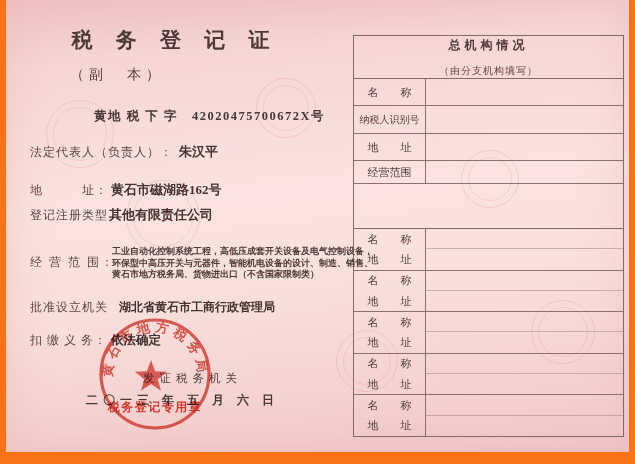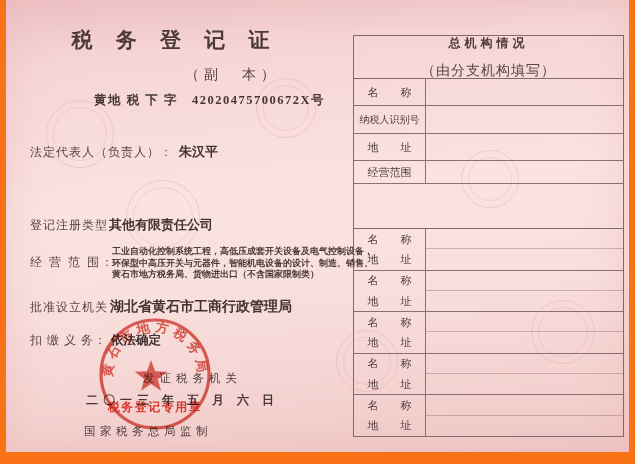--- a/index.html
+++ b/index.html
@@ -6,48 +6,48 @@
   body{font-family:"Liberation Serif","DejaVu Serif",serif;}
   .canvas{position:relative;width:635px;height:464px;background:#f97316;overflow:hidden;}
   .paper{position:absolute;left:6px;top:0;width:623px;height:452px;
          background:linear-gradient(175deg,#eec2c5 0%,#f6d6d5 14%,#fae3e0 42%,#f9e0dd 62%,#f2cdcc 92%,#efc6c7 100%);
          box-shadow:inset 0 0 40px rgba(235,180,182,.55);}
   .orn{position:absolute;border:1px solid rgba(224,142,148,.30);border-radius:50%;}
   .orn::after{content:"";position:absolute;inset:6px;border:1px solid rgba(224,142,148,.25);border-radius:50%;}
 
   .title{position:absolute;left:70px;top:26px;width:210px;text-align:center;font-size:21px;font-weight:700;
          letter-spacing:9px;color:#4c3a38;}
-  .subtitle{position:absolute;left:70px;top:66px;width:210px;text-align:right;font-size:14px;
+  .subtitle{position:absolute;left:70px;top:66px;width:210px;text-align:left;font-size:14px;
          letter-spacing:5px;color:#53403e;}
-  .serial{position:absolute;left:94px;top:92px;font-size:12.5px;font-weight:700;letter-spacing:1.5px;color:#473836;}
+  .serial{position:absolute;left:94px;top:108px;font-size:12.5px;font-weight:700;letter-spacing:1.5px;color:#473836;}
 
   .frow{position:absolute;white-space:nowrap;}
   .flabel{font-size:12px;letter-spacing:1px;color:#5a4644;}
   .fvalue{font-size:13px;font-weight:700;color:#42332f;}
   .r0{left:28px;top:105px;} .r0 .fvalue{margin-left:3px;}
   .r1{left:30px;top:142px;} .r1 .fvalue{margin-left:6px;}
   .r2{left:30px;top:180px;} .r2 .fvalue{margin-left:3px;}
-  .r3{left:30px;top:215px;} .r3 .fvalue{margin-left:1px;}
-  .r5{left:30px;top:297px;} .r5 .fvalue{margin-left:2px;font-size:14px;}
+  .r3{left:30px;top:205px;} .r3 .fvalue{margin-left:1px;}
+  .r5{left:30px;top:297px;} .r5 .fvalue{margin-left:11px;font-size:12px;}
   .r6{left:30px;top:330px;} .r6 .fvalue{margin-left:4px;font-size:12.5px;font-weight:600;text-align:center;}
   .scope-label{position:absolute;left:30px;top:254px;font-size:12px;letter-spacing:2px;color:#5a4644;}
   .scope-value{position:absolute;left:112px;top:246px;width:262px;font-size:9px;line-height:11.5px;
                font-weight:600;color:#4a3a36;z-index:3;}
 
   .issuer{position:absolute;left:143px;top:371px;font-size:11.5px;letter-spacing:5px;color:#4e3d3b;}
   .idate{position:absolute;left:86px;top:392px;font-size:12px;letter-spacing:5px;color:#473836;font-weight:600;}
   .footer{position:absolute;left:84px;top:424px;font-size:11.5px;letter-spacing:4.5px;color:#4e3d3b;}
 
   .stamp{position:absolute;left:96px;top:315px;width:120px;height:120px;z-index:5;mix-blend-mode:multiply;}
 
   .stable{position:absolute;left:353px;top:35px;width:269px;height:400px;border:1px solid #816a69;
           display:flex;flex-direction:column;z-index:2;}
   .thead{display:flex;flex-direction:column;align-items:center;justify-content:center;border-bottom:1px solid #816a69;}
   .thead .t1{font-size:12px;font-weight:700;letter-spacing:4px;color:#4c3a38;}
-  .thead .t2{font-size:14px;letter-spacing:1px;color:#5a4644;margin-top:10px;}
+  .thead .t2{font-size:10px;letter-spacing:1px;color:#5a4644;margin-top:10px;}
   .trow{display:flex;border-bottom:1px solid #8a7170;}
   .trow:last-child{border-bottom:none;}
   .tlabel{width:71px;border-right:1px solid #8a7170;display:flex;align-items:center;justify-content:center;
           font-size:11px;color:#4e3d3b;}
   .tlabel.small{font-size:10px;}
   .tval{flex:1;}
   .pair{display:flex;flex-direction:column;border-bottom:1px solid #8a7170;flex:1;}
   .pair:last-child{border-bottom:none;}
   .prow{display:flex;flex:1;}
   .prow .tlabel{border-right:1px solid #8a7170;}
@@ -67,35 +67,37 @@
     <div class="orn" style="left:525px;top:300px;width:62px;height:62px;"></div>
   </div>
 
   <div class="title">税 务 登 记 证</div>
   <div class="subtitle">（副　本）</div>
   <div class="serial">黄地 税 下 字　42020475700672X号</div>
 
   <div class="frow r1">
     <span class="flabel">法定代表人（负责人）：</span><span class="fvalue">朱汉平</span>
   </div>
+  <div class="frow r2">
+    <span class="flabel">地　　　址：</span><span class="fvalue">黄石市磁湖路162号</span>
+  </div>
   <div class="frow r3">
     <span class="flabel">登记注册类型</span><span class="fvalue">其他有限责任公司</span>
   </div>
   <div class="scope-label flabel">经 营 范 围：</div>
   <div class="scope-value">工业自动化控制系统工程，高低压成套开关设备及电气控制设备，环保型中高压开关与元器件，智能机电设备的设计、制造、销售、黄石市地方税务局、货物进出口（不含国家限制类）</div>
   <div class="frow r5">
     <span class="flabel">批准设立机关</span><span class="fvalue">湖北省黄石市工商行政管理局</span>
   </div>
   <div class="frow r6">
     <span class="flabel">扣 缴 义 务：</span><span class="fvalue">依法确定</span>
   </div>
 
   <div class="issuer">发证税务机关</div>
   <div class="idate">二〇一三 年 五 月 六 日</div>
-  <div class="footer">国家税务总局监制</div>
 
   <div class="stamp">
     <svg width="120" height="120" viewBox="0 0 120 120">
       <circle cx="59" cy="59" r="54" fill="none" stroke="#d6473b" stroke-width="3.2" opacity="0.82"></circle>
       <defs>
         <path id="ringPath" d="M 18.5,74 A 43,43 0 1 1 99.5,74"></path>
       </defs>
       <text font-size="13" font-weight="700" fill="#d6473b" opacity="0.85" letter-spacing="4.5" font-family="Liberation Serif, serif">
         <textPath href="#ringPath" startOffset="50%" text-anchor="middle">黄石市地方税务局</textPath>
       </text>

